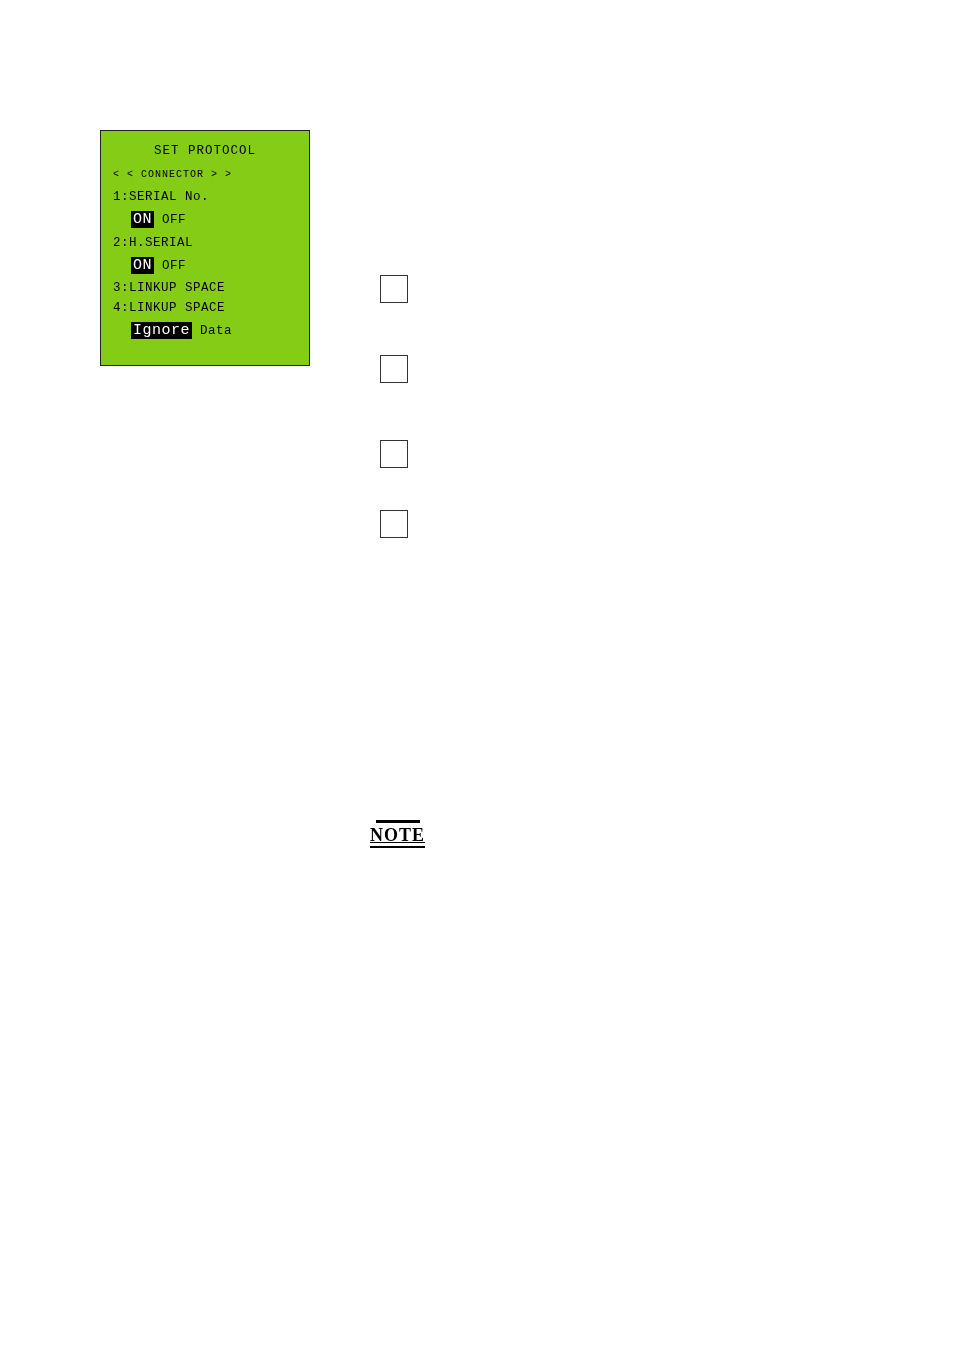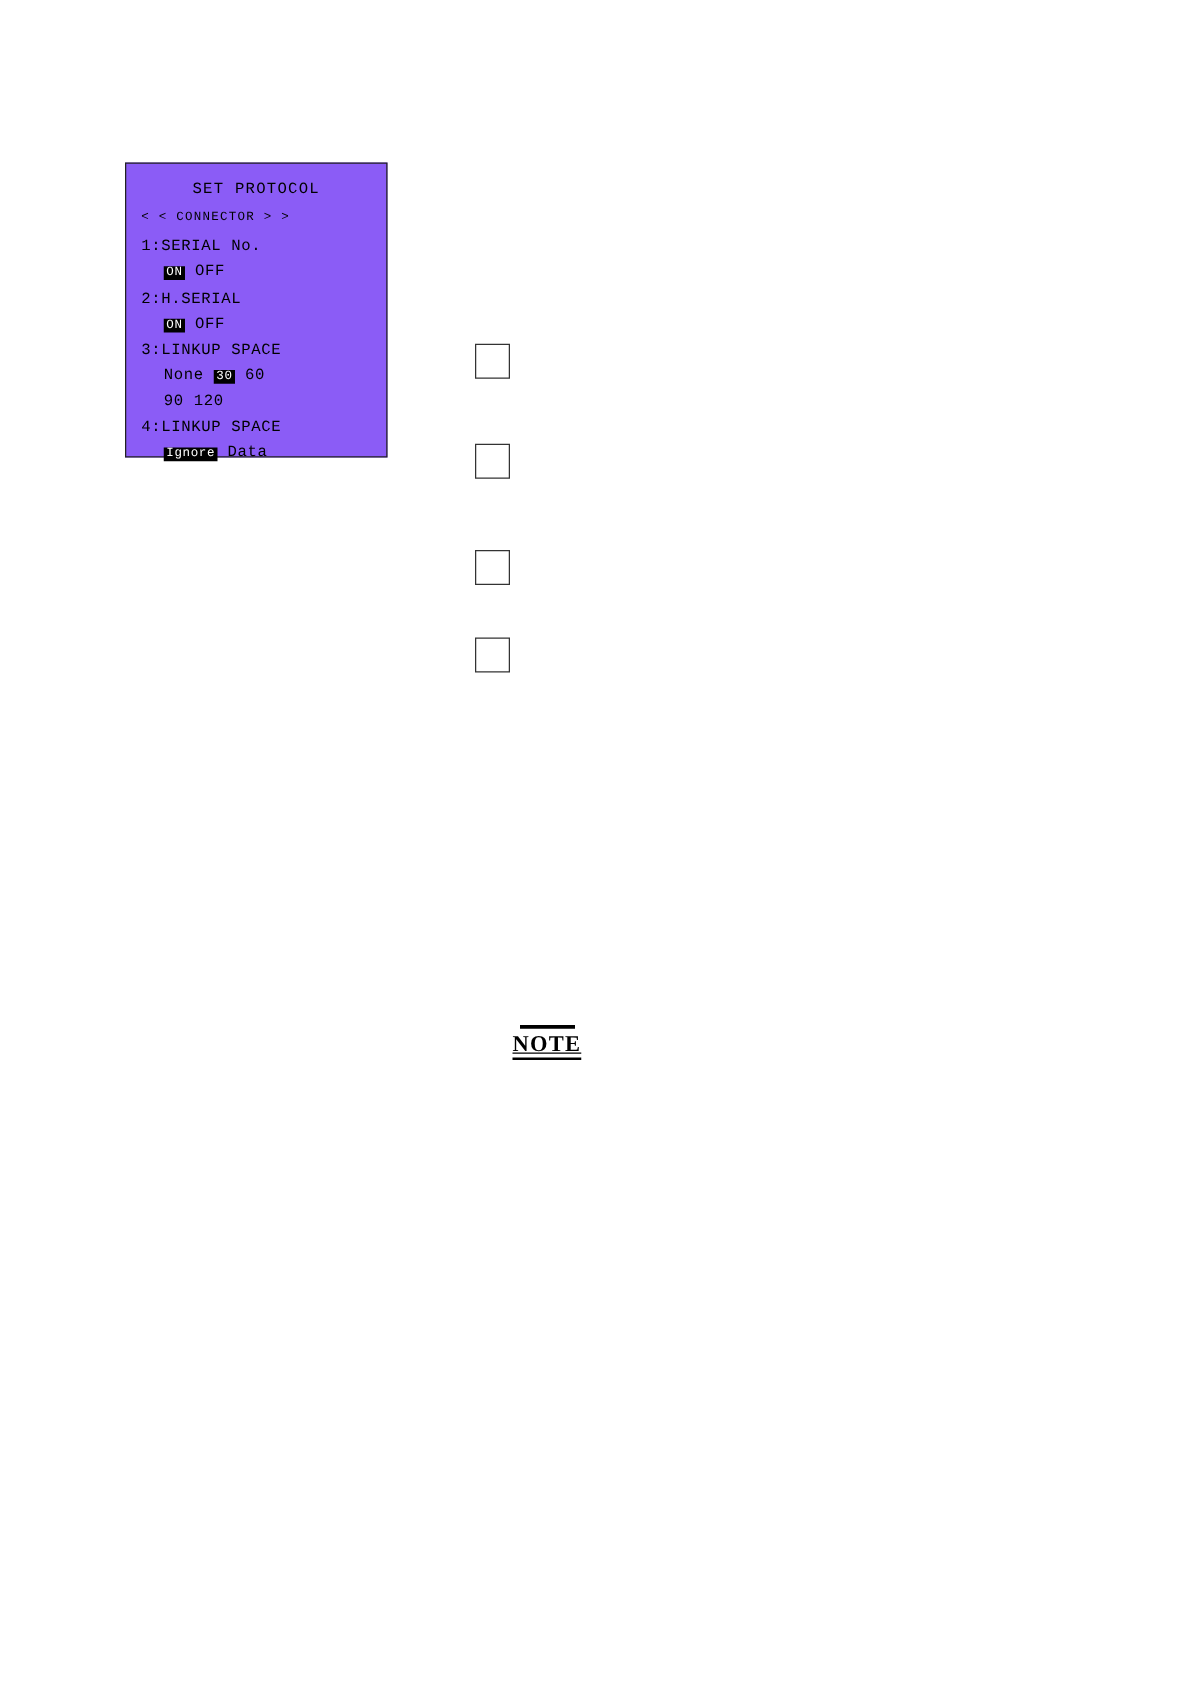--- a/index.html
+++ b/index.html
@@ -17,21 +17,21 @@
       overflow: hidden;
     }
 
     .screen-panel {
       position: absolute;
       top: 130px;
       left: 100px;
       width: 210px;
       height: 236px;
       border: 1.5px solid #222;
-      background: #8b5cf6;
+      background: #84cc16;
       padding: 10px 12px;
       font-size: 13px;
       line-height: 1.7;
       letter-spacing: 0.5px;
     }
 
     .panel-title {
       text-align: center;
       font-size: 12.5px;
       letter-spacing: 1px;
@@ -48,21 +48,21 @@
     .panel-row {
       font-size: 12.5px;
       letter-spacing: 0.5px;
       line-height: 1.6;
     }
 
     .highlight-white-on-black {
       background: #000;
       color: #fff;
       padding: 0 2px;
-      font-size: 10px;
+      font-size: 15px;
       letter-spacing: 0.5px;
     }
 
     .underline-box {
       font-size: 12.5px;
     }
 
     .panel-options {
       padding-left: 18px;
       font-size: 12.5px;
@@ -77,21 +77,20 @@
       background: #fff;
     }
 
     .note-icon {
       position: absolute;
       top: 820px;
       left: 370px;
       display: flex;
       flex-direction: column;
       align-items: center;
-      margin-left: 40px;
     }
 
     .note-bar {
       width: 44px;
       height: 3px;
       background: #000;
       margin-bottom: 2px;
     }
 
     .note-text {
@@ -122,25 +121,20 @@
   <div class="panel-row">
     <span>2:H.SERIAL</span>
   </div>
   <div class="panel-options">
     <span class="highlight-white-on-black">ON</span><span> OFF</span>
   </div>
 
   <div class="panel-row">
     <span>3:LINKUP SPACE</span>
   </div>
-  <div class="panel-options">
-    <span>None </span><span class="highlight-white-on-black">30</span><span> 60</span>
-    <br>
-    <span>90  120</span>
-  </div>
 
   <div class="panel-row">
     <span>4:LINKUP SPACE</span>
   </div>
   <div class="panel-options">
     <span class="highlight-white-on-black">Ignore</span><span> Data</span>
   </div>
 </div>
 
 <div class="small-square" style="top: 275px; left: 380px;"></div>

